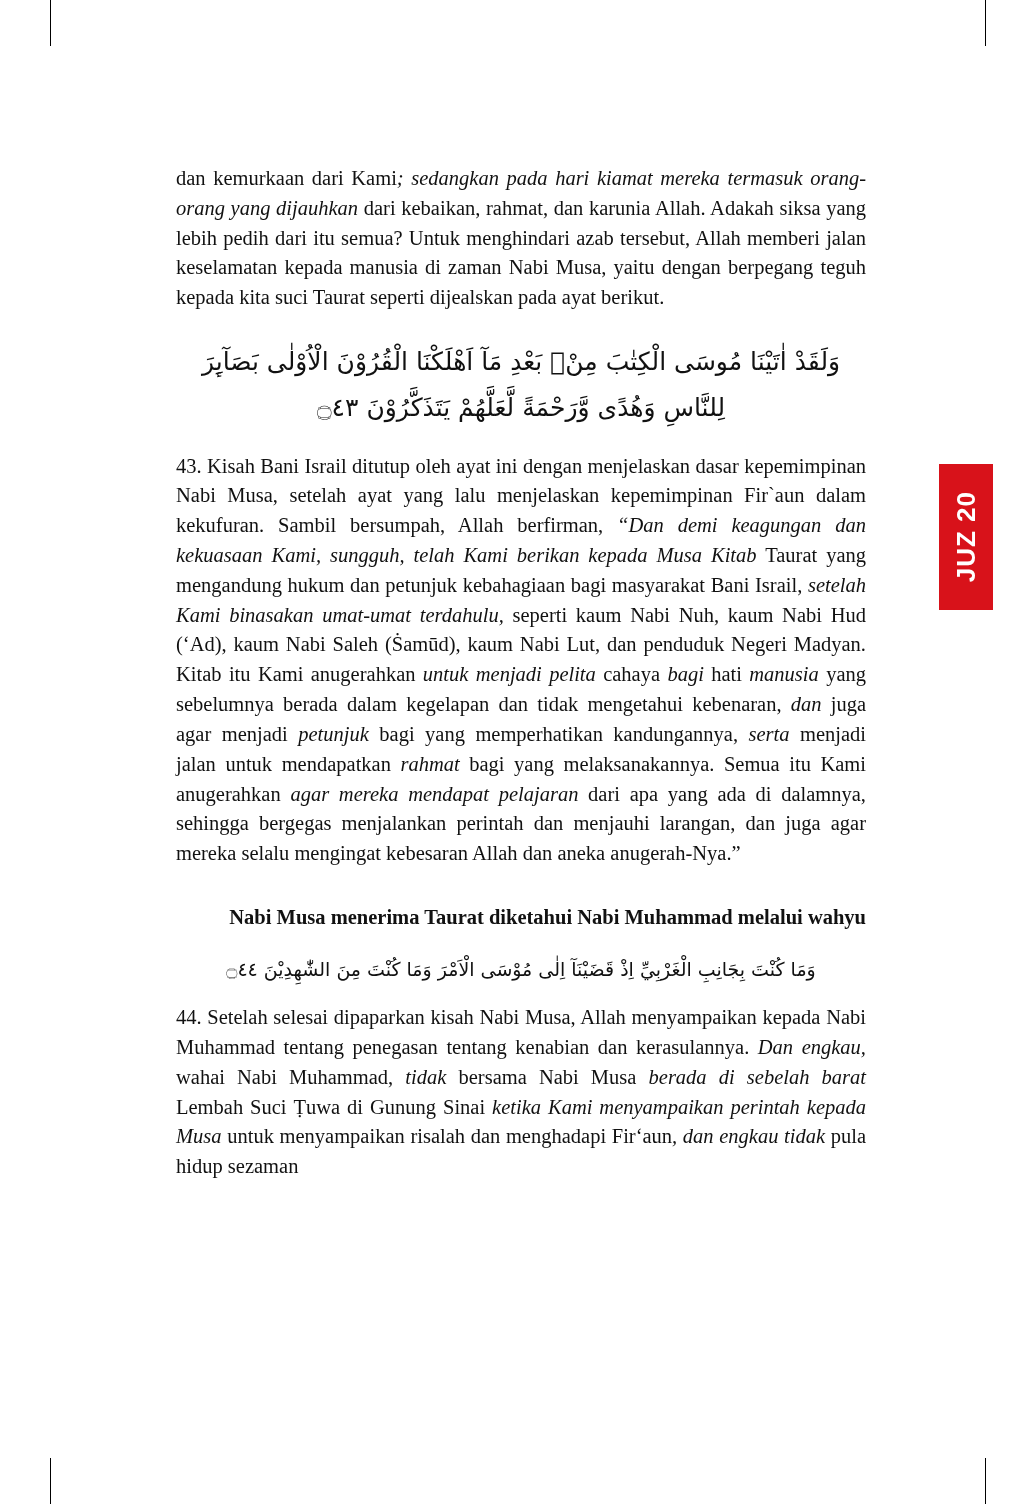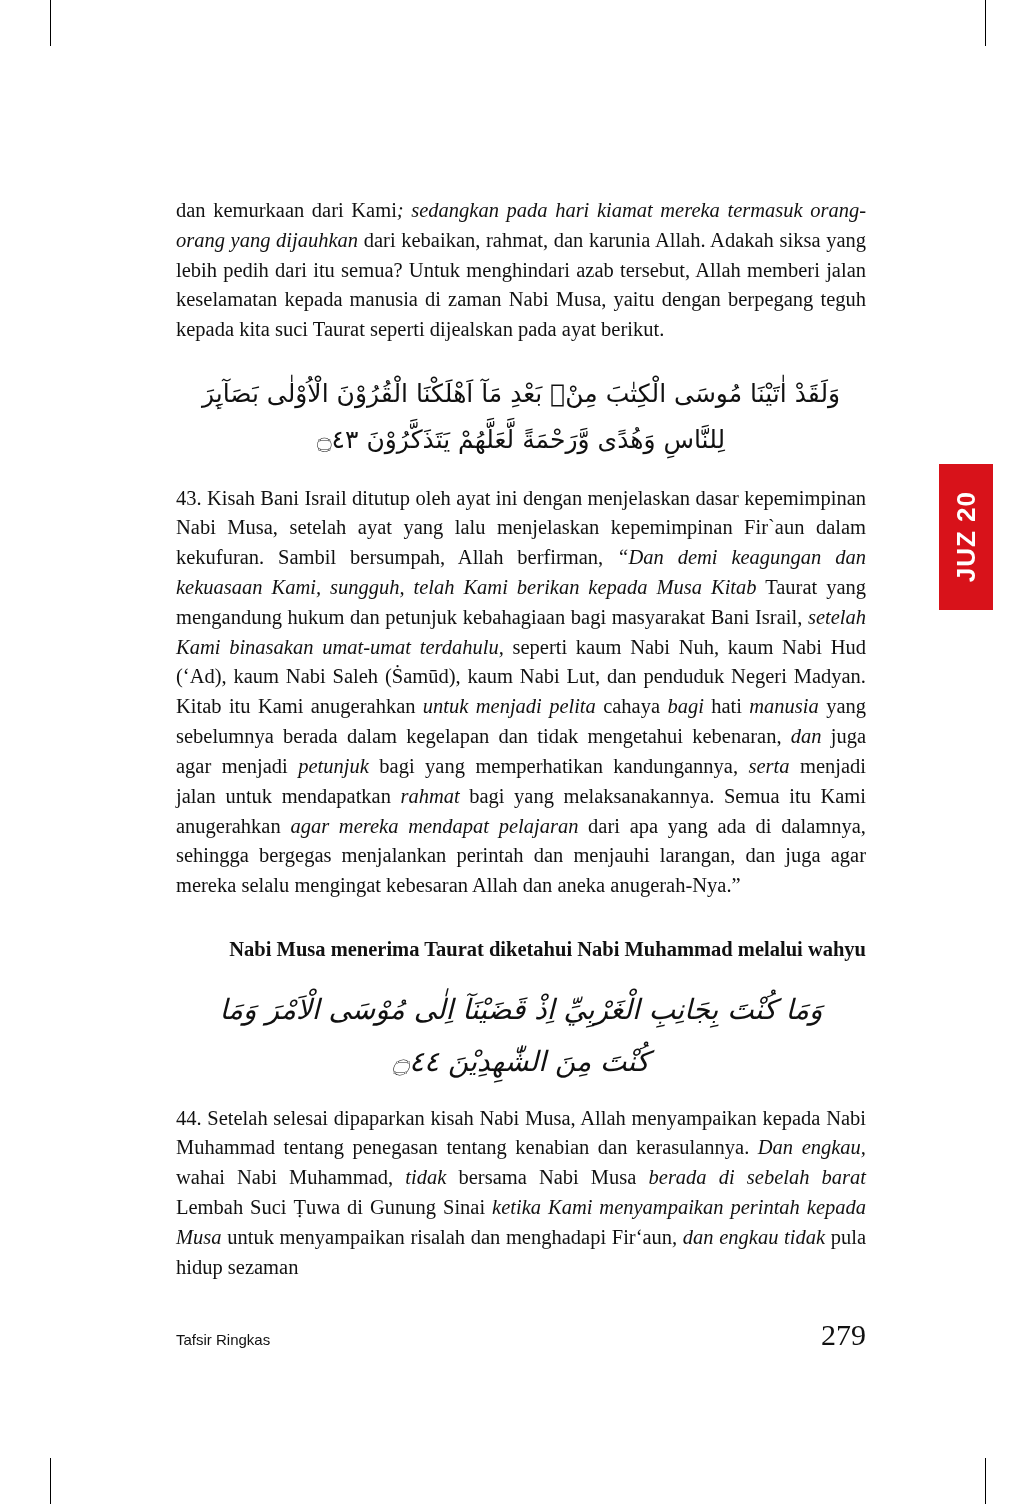--- a/index.html
+++ b/index.html
@@ -26,21 +26,21 @@
   .page {
     position: absolute;
     left: 0; top: 0;
     width: 1033px;
     height: 1504px;
   }
 
   .content {
     position: absolute;
     left: 176px;
-    top: 196px;
+    top: 164px;
     width: 690px;
   }
 
   p.body {
     margin: 0;
     font-size: 20.5px;
     line-height: 1.455;
     text-align: justify;
     text-justify: inter-word;
     hyphens: manual;
@@ -61,22 +61,21 @@
     letter-spacing: 0.3px;
     margin: 16px;
   }
   .arabic-block-1 {
     margin-top: 26px;
     margin-bottom: 20px;
   }
   .arabic-block-2 {
     margin-top: 20px;
     margin-bottom: 16px;
-    font-size: 28px;
-    font-style: italic;
+    font-size: 19px;
   }
 
   h2.subhead {
     margin: 34px 0 6px 0;
     font-size: 20.5px;
     font-weight: bold;
     line-height: 1.42;
     text-align: right;
   }
 
@@ -152,18 +151,14 @@
     <h2 class="subhead">Nabi Musa menerima Taurat diketahui Nabi Muhammad melalui wahyu</h2>
 
     <p class="arabic arabic-block-2">وَمَا كُنْتَ بِجَانِبِ الْغَرْبِيِّ اِذْ قَضَيْنَآ اِلٰى مُوْسَى الْاَمْرَ وَمَا كُنْتَ مِنَ الشّٰهِدِيْنَ ۝٤٤</p>
 
     <p class="body">
       <span>44. Setelah selesai dipaparkan kisah Nabi Musa, Allah menyampaikan kepada Nabi Muhammad tentang penegasan tentang kenabian dan kerasulannya. </span><em>Dan engkau,</em><span> wahai Nabi Muhammad, </span><em>tidak</em><span> bersama Nabi Musa </span><em>berada di sebelah barat</em><span> Lembah Suci Ṭuwa di Gunung Sinai </span><em>ketika Kami menyampaikan perintah kepada Musa</em><span> untuk menyampaikan risalah dan menghadapi Fir‘aun</span><em>, dan engkau tidak</em><span> pula hidup sezaman</span>
     </p>
 
   </div>
 
-  <div class="footer">
-    <div class="footer-left">Tafsir Ringkas</div>
-    <div class="footer-right">279</div>
-  </div>
 
 </div>
 
 </body></html>

